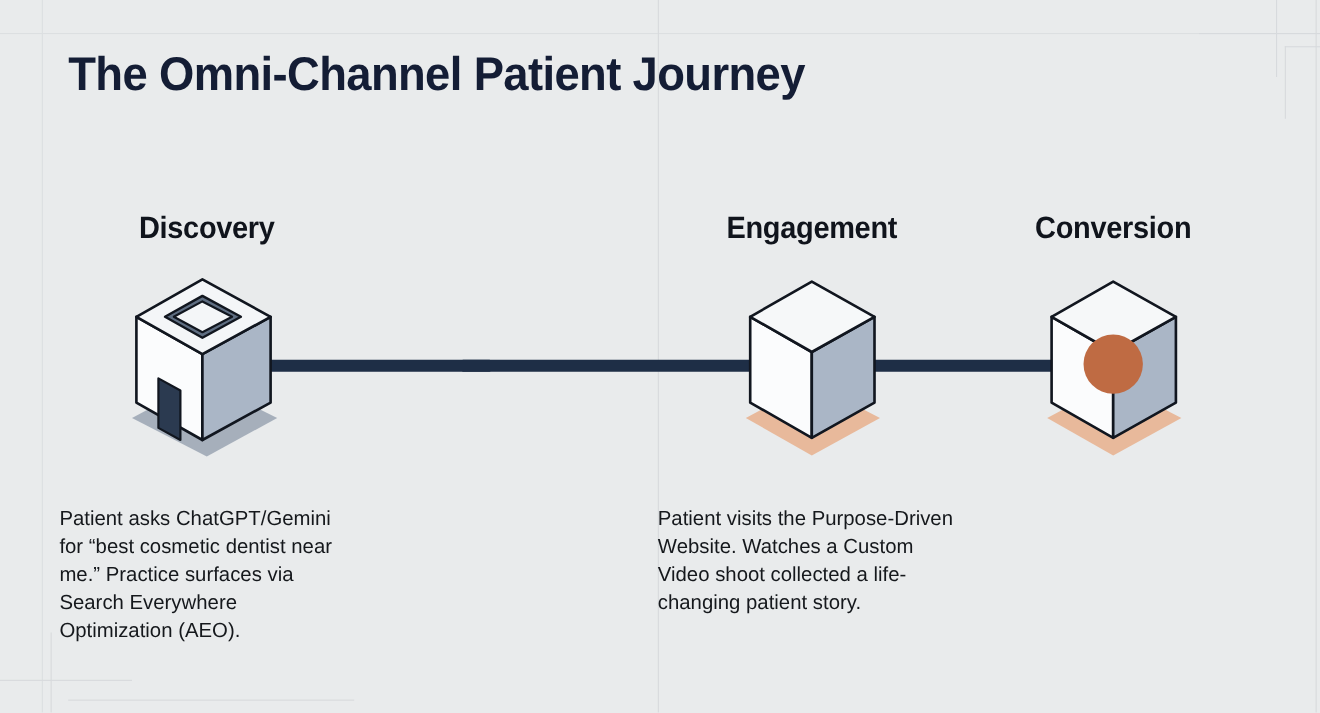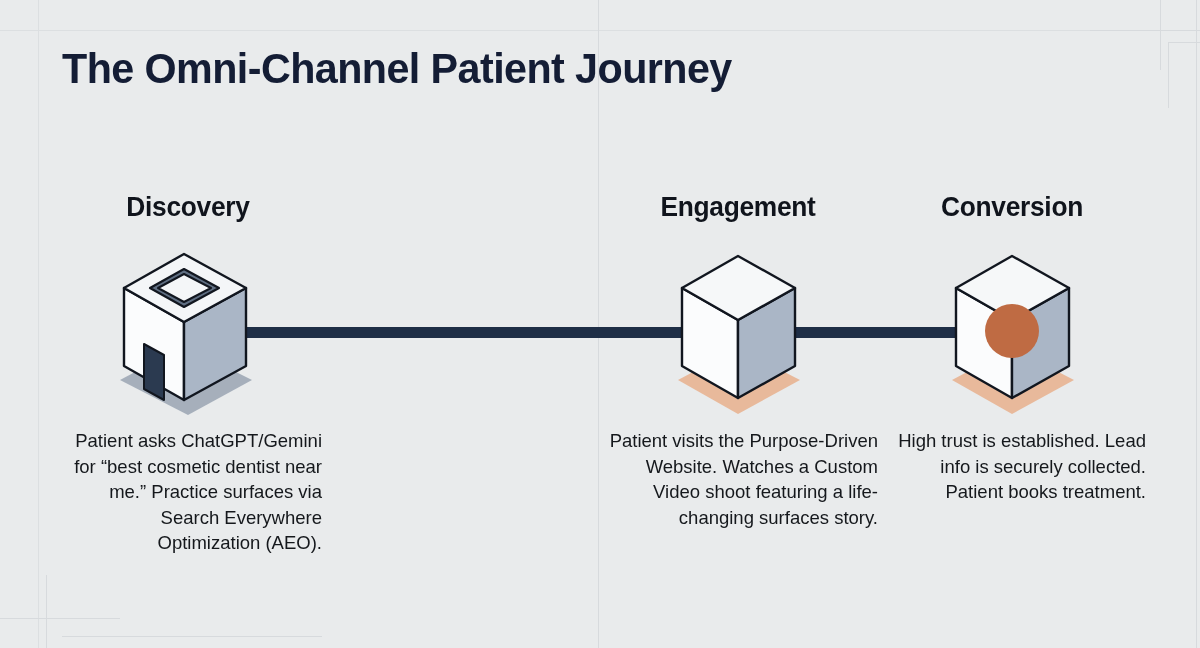--- a/index.html
+++ b/index.html
@@ -79,24 +79,24 @@
     position: absolute;
     top: 240px;
     left: 0;
     width: 100%;
     height: 180px;
   }
   .icon-wrap svg { display: block; margin: 0 auto; }
 
   .caption {
     position: absolute;
-    top: 428px;
+    top: 458px;
     left: 0;
     width: 100%;
-    text-align: right;
+    text-align: left;
     font-size: 18.5px;
     line-height: 25.5px;
     color: #15181c;
     padding: 0 6px;
     box-sizing: border-box;
     font-family: "Liberation Sans", sans-serif;
   }
   .caption-w-wide { padding: 0 0px; }
 </style>
 </head>
@@ -150,30 +150,29 @@
   <div class="stage" style="left:598px;">
     <div class="stage-label">Engagement</div>
     <div class="icon-wrap">
       <svg width="200" height="180" viewBox="0 0 200 180">
         <polygon points="40,140 100,108 162,140 100,174" fill="#e8b99b"></polygon>
         <polygon points="44,48 100,80 100,158 44,126" fill="#fbfcfd" stroke="#11161f" stroke-width="2.4" stroke-linejoin="round"></polygon>
         <polygon points="100,80 157,48 157,126 100,158" fill="#aab6c6" stroke="#11161f" stroke-width="2.4" stroke-linejoin="round"></polygon>
         <polygon points="44,48 100,16 157,48 100,80" fill="#f6f8f9" stroke="#11161f" stroke-width="2.4" stroke-linejoin="round"></polygon>
       </svg>
     </div>
-    <div class="caption caption-w-wide">Patient visits the Purpose-Driven Website. Watches a Custom Video shoot featuring a life-changing surfaces story.</div>
+    <div class="caption caption-w-wide">Patient visits the Purpose-Driven Website. Watches a Custom Video shoot collected a life-changing patient story.</div>
   </div>
 
   <div class="stage" style="left:872px;">
     <div class="stage-label">Conversion</div>
     <div class="icon-wrap">
       <svg width="200" height="180" viewBox="0 0 200 180">
         <polygon points="40,140 100,108 162,140 100,174" fill="#e8b99b"></polygon>
         <polygon points="44,48 100,80 100,158 44,126" fill="#fbfcfd" stroke="#11161f" stroke-width="2.4" stroke-linejoin="round"></polygon>
         <polygon points="100,80 157,48 157,126 100,158" fill="#aab6c6" stroke="#11161f" stroke-width="2.4" stroke-linejoin="round"></polygon>
         <polygon points="44,48 100,16 157,48 100,80" fill="#f6f8f9" stroke="#11161f" stroke-width="2.4" stroke-linejoin="round"></polygon>
         <circle cx="100" cy="91" r="27" fill="#bf6b43"></circle>
       </svg>
     </div>
-    <div class="caption">High trust is established. Lead info is securely collected. Patient books treatment.</div>
   </div>
 
 </div>
 
 </body></html>

